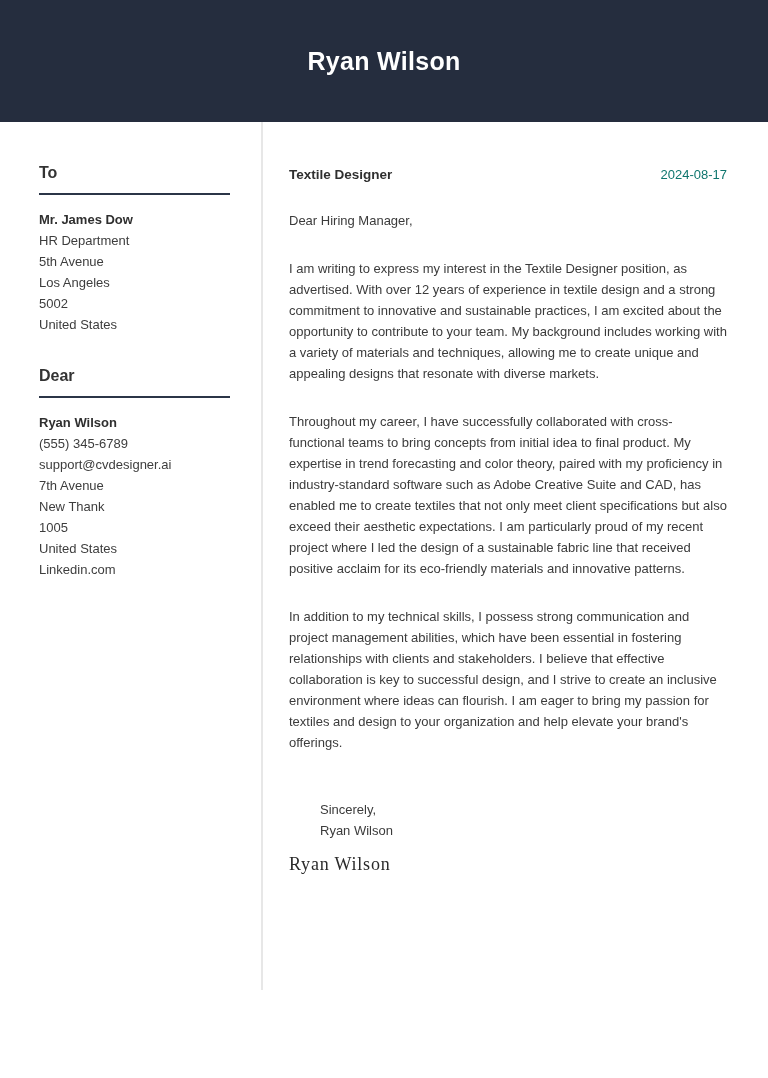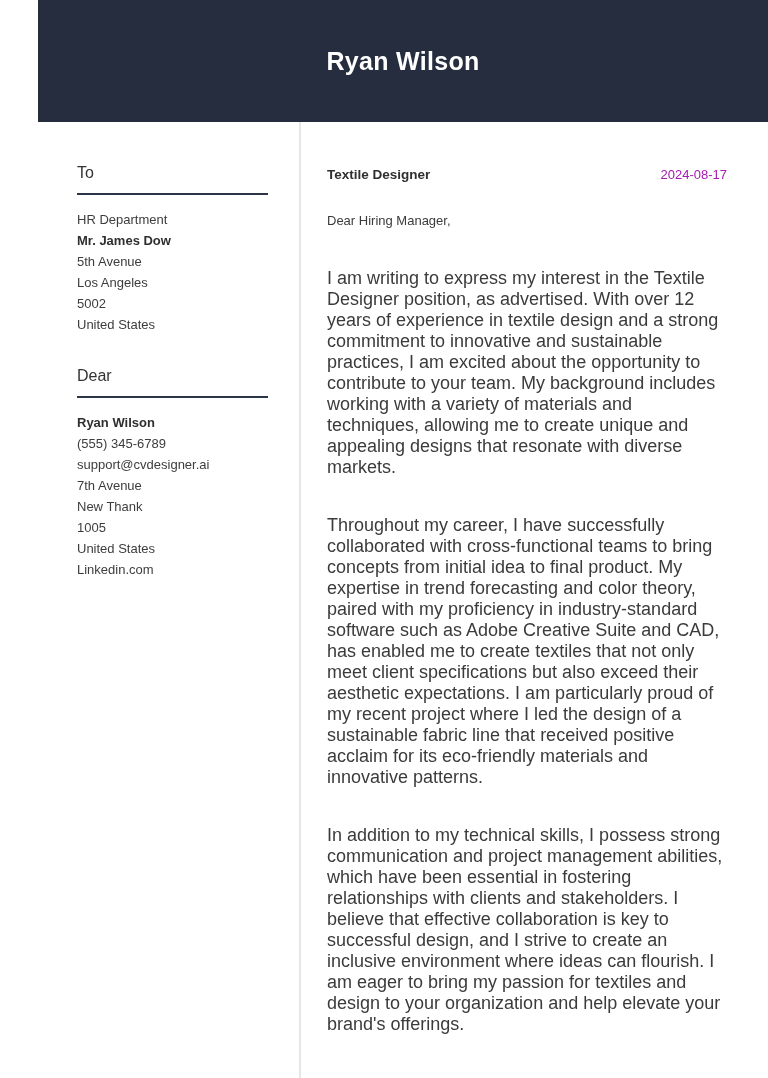--- a/index.html
+++ b/index.html
@@ -3,21 +3,20 @@
 <meta charset="utf-8">
 <style>
   * { margin: 0; padding: 0; box-sizing: border-box; }
   html, body { background: #ffffff; }
   .page {
     width: 768px; height: 1078px;
     background: #ffffff;
     font-family: "Liberation Sans", "DejaVu Sans", sans-serif;
     color: #333333;
     overflow: hidden;
-    padding-left: 38px;
   }
   .header-band {
     height: 122px;
     background: #252d3e;
     display: flex; align-items: center; justify-content: center;
   }
   .header-name {
     color: #ffffff;
     font-size: 25px;
     font-weight: 700;
@@ -33,21 +32,21 @@
     flex: 0 0 261px;
     padding: 42px 31px 0 39px;
   }
   .vdivider {
     width: 2px;
     flex: 0 0 2px;
     background: #e7e7e7;
   }
   .side-heading {
     font-size: 16px;
-    font-weight: 400;
+    font-weight: 700;
     color: #333333;
     margin-bottom: 11px;
   }
   .side-rule {
     height: 2px;
     background: #2b3547;
     border: none;
     margin-bottom: 14px;
   }
   .side-section { margin-bottom: 32px; }
@@ -68,32 +67,32 @@
     text-align: right;
   }
   .job-title {
     font-size: 13.5px;
     font-weight: 700;
     color: #2f2f2f;
     line-height: 21px;
   }
   .letter-date {
     font-size: 13px;
-    color: #a21caf;
+    color: #0f766e;
     line-height: 21px;
   }
   .salutation {
     margin-top: 25px;
     font-size: 13px;
     line-height: 21px;
     color: #3b3b3b;
   }
   .para {
-    margin-top: 37px;
-    font-size: 18px;
+    margin-top: 27px;
+    font-size: 13px;
     line-height: 21px;
     color: #3b3b3b;
   }
   .closing-block { margin-top: 46px; }
   .closing-line {
     font-size: 13px;
     line-height: 21px;
     color: #3b3b3b;
     margin-left: 31px;
   }
@@ -115,22 +114,22 @@
   </div>
 
   <div class="content-row">
 
     <div class="sidebar">
 
       <div class="side-section">
         <div class="side-heading">To</div>
         <div class="side-rule"></div>
         <div>
+          <div class="side-line name">Mr. James Dow</div>
           <div class="side-line">HR Department</div>
-          <div class="side-line name">Mr. James Dow</div>
           <div class="side-line">5th Avenue</div>
           <div class="side-line">Los Angeles</div>
           <div class="side-line">5002</div>
           <div class="side-line">United States</div>
         </div>
       </div>
 
       <div class="side-section">
         <div class="side-heading">Dear</div>
         <div class="side-rule"></div>

